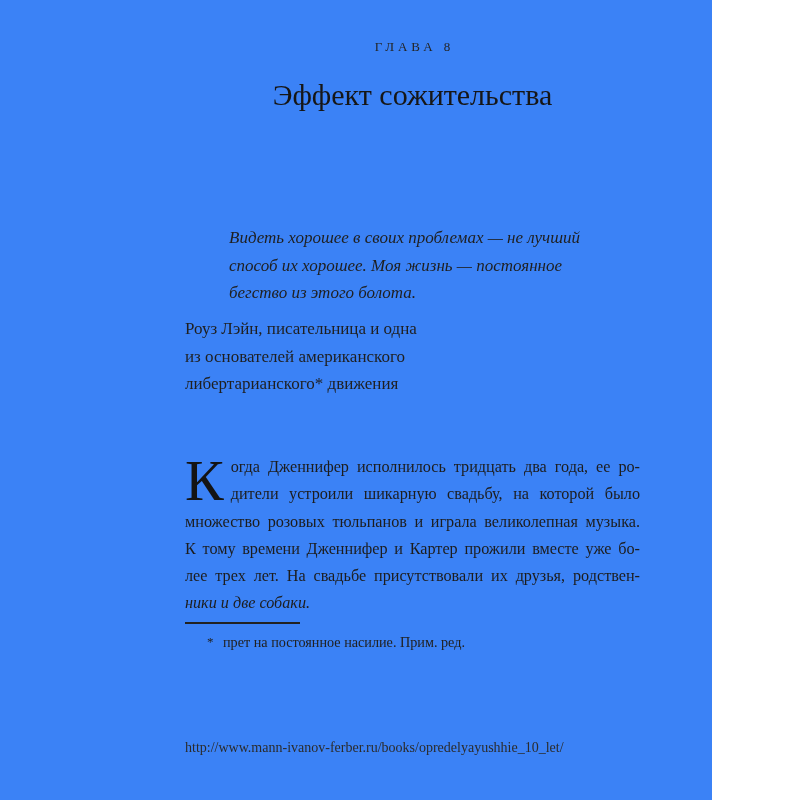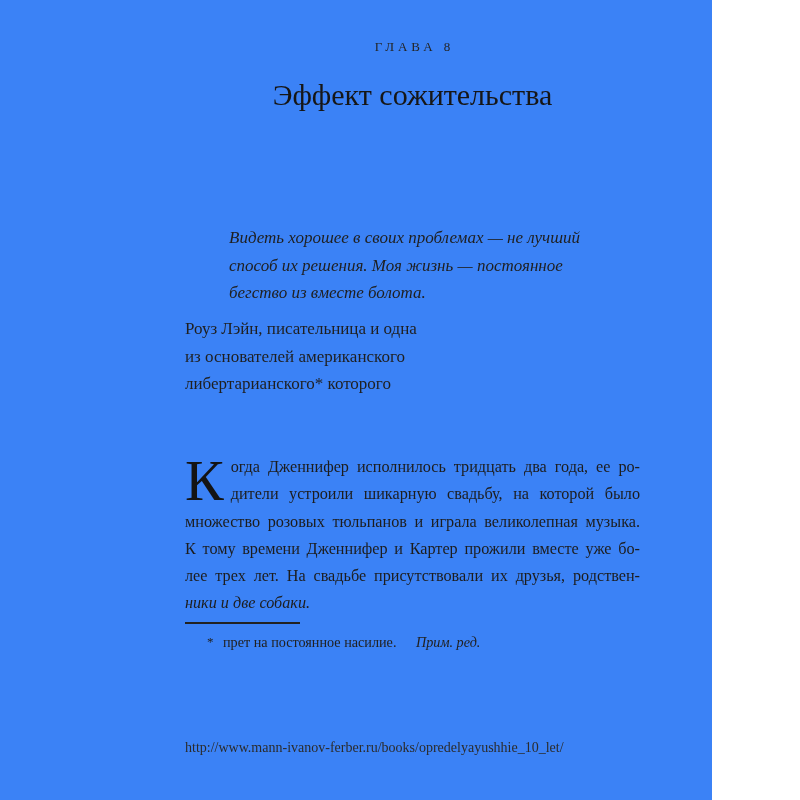--- a/index.html
+++ b/index.html
@@ -119,22 +119,20 @@
   }
   .fn-line1 {
     text-align: justify;
     text-align-last: justify;
     white-space: nowrap;
   }
   .fn-line2 {
     text-align: left;
   }
   .fn-source {
-    font-style: italic;
-    margin-left: 16px;
   }
   .footer-url {
     position: absolute;
     top: 740px;
     left: 0;
     font-family: Liberation Serif, serif;
     font-size: 14px;
     color: #2b2b2b;
     text-decoration: none;
     cursor: pointer;
@@ -145,28 +143,28 @@
 
 <div class="page">
   <div class="content">
 
     <div class="chapter-label">ГЛАВА 8</div>
 
     <div class="page-title">Эффект сожительства</div>
 
     <div class="epigraph">
       <div class="epigraph-line">Видеть хорошее в своих проблемах — не лучший</div>
-      <div class="epigraph-line">способ их решения. Моя жизнь — постоянное</div>
-      <div class="epigraph-line">бегство из вместе болота.</div>
+      <div class="epigraph-line">способ их хорошее. Моя жизнь — постоянное</div>
+      <div class="epigraph-line">бегство из этого болота.</div>
     </div>
 
     <div class="attribution">
       <div class="attribution-line">Роуз Лэйн, писательница и одна</div>
       <div class="attribution-line">из основателей американского</div>
-      <div class="attribution-line">либертарианского* которого</div>
+      <div class="attribution-line">либертарианского* движения</div>
     </div>
 
     <div class="paragraph">
       <span class="dropcap">К</span>
       <div class="bodyline">огда Дженнифер исполнилось тридцать два года, ее ро-</div>
       <div class="bodyline">дители устроили шикарную свадьбу, на которой было</div>
       <div class="bodyline">множество розовых тюльпанов и играла великолепная музыка.</div>
       <div class="bodyline">К тому времени Дженнифер и Картер прожили вместе уже бо-</div>
       <div class="bodyline">лее трех лет. На свадьбе присутствовали их друзья, родствен-</div>
       <div class="bodyline last">ники и две собаки.</div>

